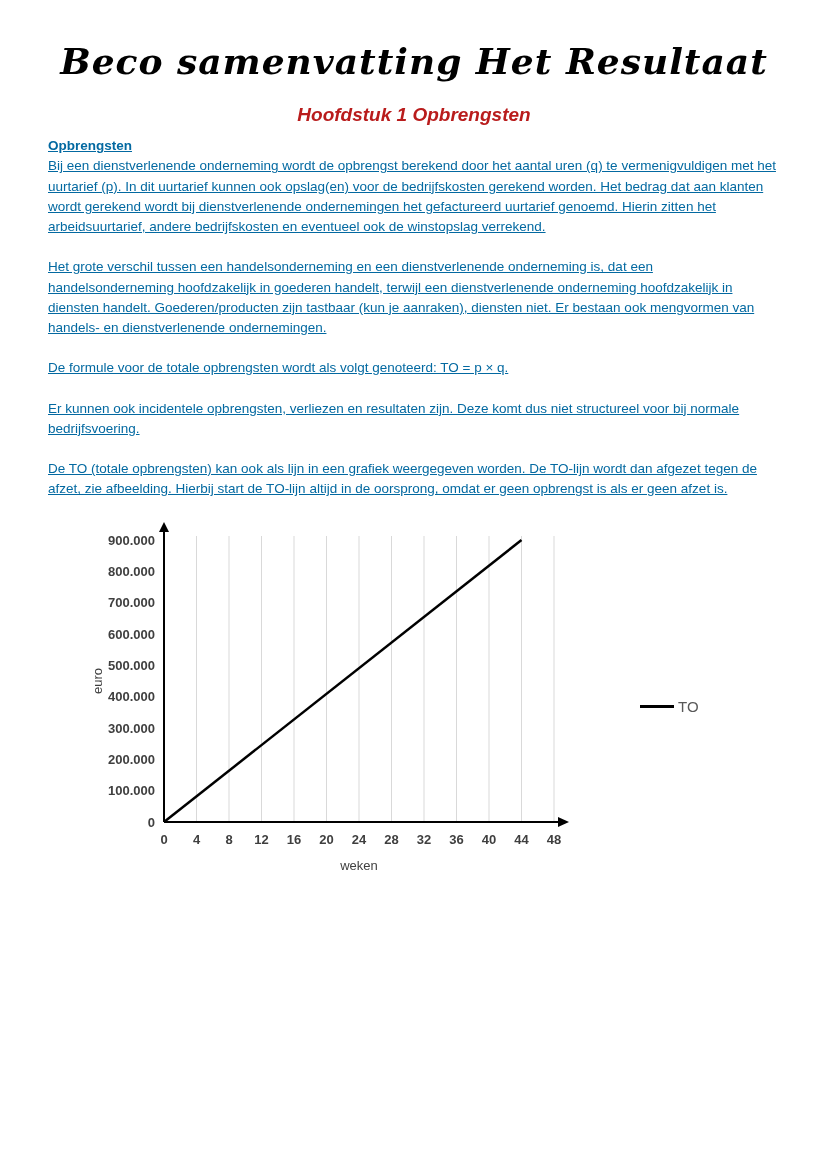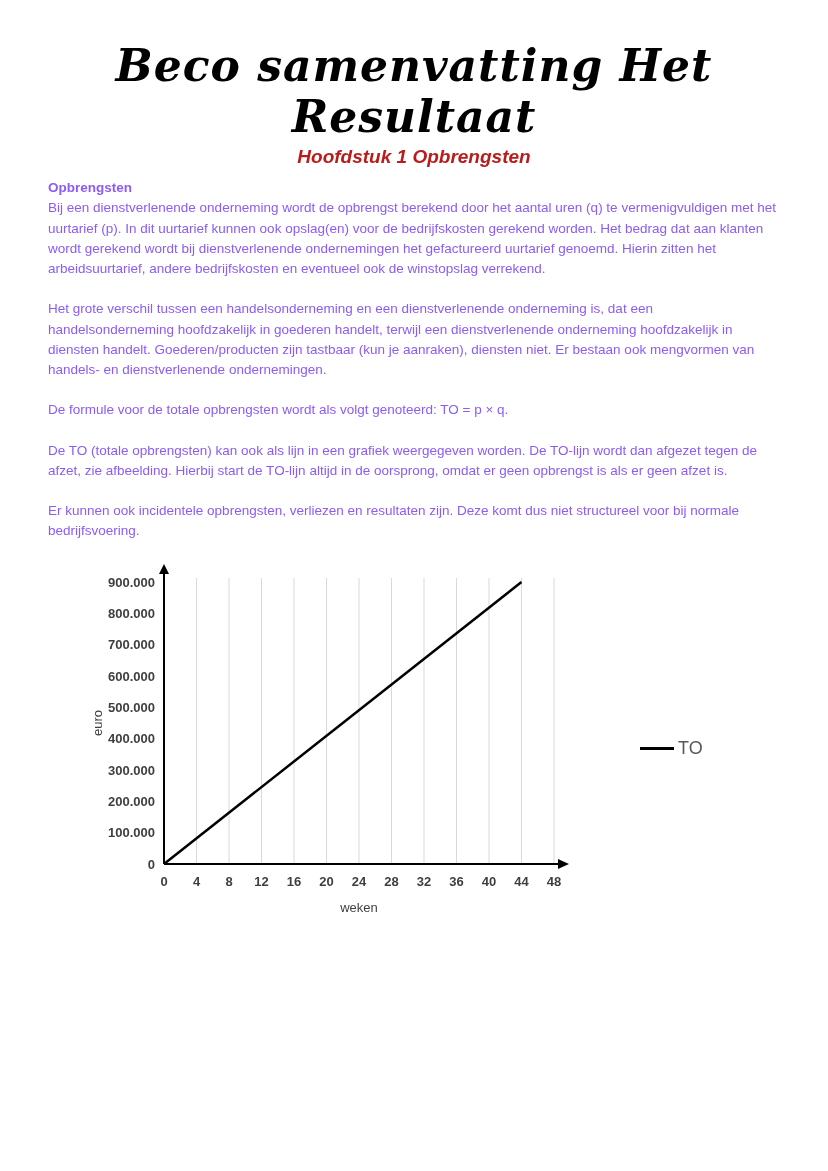--- a/index.html
+++ b/index.html
@@ -13,39 +13,40 @@
   }
   .page {
     width: 828px;
     height: 1171px;
     padding: 40px 48px 0 48px;
   }
   .doc-title {
     font-family: "DejaVu Serif", serif;
     font-style: italic;
     font-weight: bold;
-    font-size: 44px;
+    font-size: 36px;
     text-align: center;
     color: #000;
     letter-spacing: 1px;
-    margin-bottom: 4px;
+    margin-bottom: 22px;
   }
   .doc-subtitle {
     font-family: "Liberation Sans", sans-serif;
     font-style: italic;
     font-weight: bold;
     font-size: 19px;
     text-align: center;
     color: #b91c1c;
     margin-bottom: 10px;
   }
   .body-text {
     font-size: 13.5px;
     line-height: 1.5;
-    color: #8b5cf6;
+    color: #0369a1;
+    text-decoration: underline;
   }
   .section-heading {
     font-weight: bold;
     font-size: 13.5px;
     line-height: 1.5;
   }
   .body-text p {
     margin-bottom: 20px;
   }
   .chart-figure {
@@ -61,42 +62,42 @@
     margin-top: 20px;
   }
   .legend-swatch {
     display: inline-block;
     width: 34px;
     height: 3px;
     background: #000;
     margin-right: 4px;
   }
   .legend-label {
-    font-size: 18px;
+    font-size: 15px;
     color: #595959;
   }
   svg text {
     font-family: "Liberation Sans", sans-serif;
   }
 </style>
 </head>
 <body>
 
 <div class="page">
 
   <h1 class="doc-title">Beco samenvatting Het Resultaat</h1>
   <h2 class="doc-subtitle">Hoofdstuk 1 Opbrengsten</h2>
 
   <div class="body-text">
     <div class="section-heading">Opbrengsten</div>
     <p>Bij een dienstverlenende onderneming wordt de opbrengst berekend door het aantal uren (q) te vermenigvuldigen met het uurtarief (p). In dit uurtarief kunnen ook opslag(en) voor de bedrijfskosten gerekend worden. Het bedrag dat aan klanten wordt gerekend wordt bij dienstverlenende ondernemingen het gefactureerd uurtarief genoemd. Hierin zitten het arbeidsuurtarief, andere bedrijfskosten en eventueel ook de winstopslag verrekend.</p>
     <p>Het grote verschil tussen een handelsonderneming en een dienstverlenende onderneming is, dat een handelsonderneming hoofdzakelijk in goederen handelt, terwijl een dienstverlenende onderneming hoofdzakelijk in diensten handelt. Goederen/producten zijn tastbaar (kun je aanraken), diensten niet. Er bestaan ook mengvormen van handels- en dienstverlenende ondernemingen.</p>
     <p>De formule voor de totale opbrengsten wordt als volgt genoteerd: TO = p × q.</p>
+    <p>Er kunnen ook incidentele opbrengsten, verliezen en resultaten zijn. Deze komt dus niet structureel voor bij normale bedrijfsvoering.</p>
     <p>De TO (totale opbrengsten) kan ook als lijn in een grafiek weergegeven worden. De TO-lijn wordt dan afgezet tegen de afzet, zie afbeelding. Hierbij start de TO-lijn altijd in de oorsprong, omdat er geen opbrengst is als er geen afzet is.</p>
-    <p>Er kunnen ook incidentele opbrengsten, verliezen en resultaten zijn. Deze komt dus niet structureel voor bij normale bedrijfsvoering.</p>
   </div>
 
   <div class="chart-figure">
     <svg width="520" height="350" viewBox="0 0 520 350">
         <line x1="110.5" y1="14" x2="110.5" y2="300" stroke="#d9d9d9" stroke-width="1"></line>
         <line x1="143" y1="14" x2="143" y2="300" stroke="#d9d9d9" stroke-width="1"></line>
         <line x1="175.5" y1="14" x2="175.5" y2="300" stroke="#d9d9d9" stroke-width="1"></line>
         <line x1="208" y1="14" x2="208" y2="300" stroke="#d9d9d9" stroke-width="1"></line>
         <line x1="240.5" y1="14" x2="240.5" y2="300" stroke="#d9d9d9" stroke-width="1"></line>
         <line x1="273" y1="14" x2="273" y2="300" stroke="#d9d9d9" stroke-width="1"></line>

